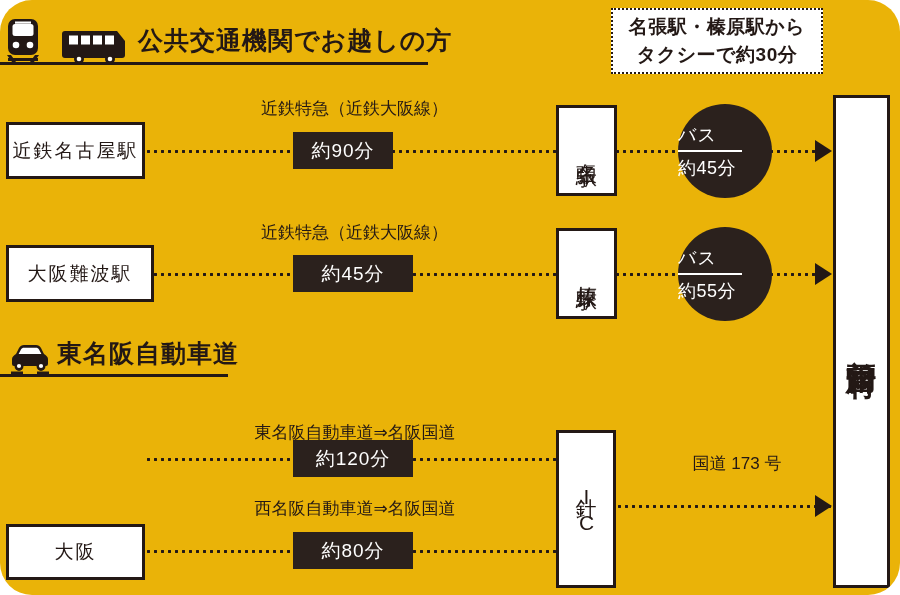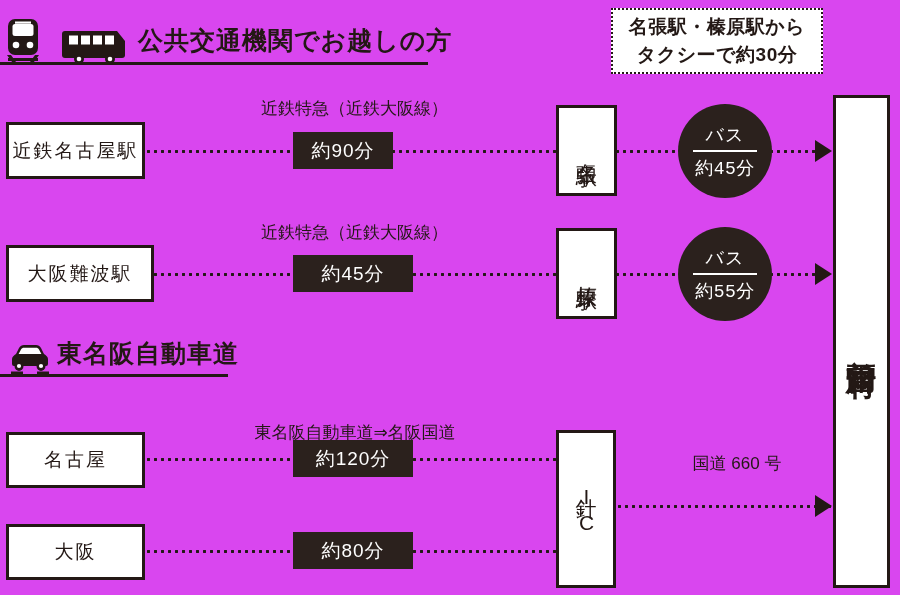--- a/index.html
+++ b/index.html
@@ -8,22 +8,23 @@
     background: #ffffff;
   }
   body {
     font-family: "Liberation Sans", "DejaVu Sans", sans-serif;
     color: #231815;
   }
   #stage {
     position: relative;
     width: 900px;
     height: 595px;
-    background: #d946ef;
+    background: #eab308;
     overflow: hidden;
+    border-radius: 32px;
   }
   .abs { position: absolute; }
 
   
   .heading-text {
     font-size: 25px;
     font-weight: bold;
     letter-spacing: 1px;
     color: #231815;
     white-space: nowrap;
@@ -122,24 +123,22 @@
     text-align: center;
     line-height: 1;
   }
 
   
   .circle {
     background: #2b211d;
     border-radius: 50%;
     display: flex;
     flex-direction: column;
-    align-items: center;
-    justify-content: center;
-    box-sizing: border-box;
-    font-family: Liberation Mono, monospace;
+    justify-content: center;
+    box-sizing: border-box;
   }
   .circle .c-top {
     font-size: 18px;
     color: #ffffff;
     letter-spacing: 1px;
     padding-bottom: 3px;
   }
   .circle .c-rule {
     width: 64px;
     height: 2px;
@@ -290,51 +289,49 @@
       <rect x="3" y="30.5" width="12" height="2.6" fill="#231815"></rect>
       <rect x="29" y="30.5" width="12" height="2.6" fill="#231815"></rect>
     </svg>
   </div>
 
   <div class="abs heading-text" style="left:57px; top:341px;">東名阪自動車道</div>
   <div class="abs heading-rule" style="left:0px; top:374px; width:228px;"></div>
 
   <div class="abs dotline" style="left:145px; top:458px; width:412px;"></div>
 
-  <div class="abs obox" style="left:6px; top:432px; width:139px; height:56px;">
-    <span>名古屋</span>
-  </div>
 
   <div class="abs caption" style="left:230px; top:424px; width:250px;">東名阪自動車道⇒名阪国道</div>
 
   <div class="abs chip" style="left:293px; top:440px; width:120px; height:37px;">
     <span>約120分</span>
   </div>
 
   <div class="abs dotline" style="left:145px; top:550px; width:412px;"></div>
 
   <div class="abs obox" style="left:6px; top:524px; width:139px; height:56px;">
     <span>大阪</span>
   </div>
 
+  <div class="abs caption" style="left:230px; top:500px; width:250px;">西名阪自動車道⇒名阪国道</div>
 
   <div class="abs chip" style="left:293px; top:532px; width:120px; height:37px;">
     <span>約80分</span>
   </div>
 
   <div class="abs vbox" style="left:556px; top:430px; width:60px; height:158px;">
     <div class="vstack">
       <span>針</span>
       <span>IC</span>
     </div>
   </div>
 
   <div class="abs dotline" style="left:616px; top:505px; width:219px;"></div>
 
-  <div class="abs caption" style="left:652px; top:455px; width:170px;">国道 660 号</div>
+  <div class="abs caption" style="left:652px; top:455px; width:170px;">国道 173 号</div>
 
 
   <div class="abs arrow" style="left:815px; top:495px;"></div>
 
   <div class="abs dest" style="left:833px; top:95px; width:57px; height:493px;">
     <span>曽爾村</span>
   </div>
 
 </div>
 

